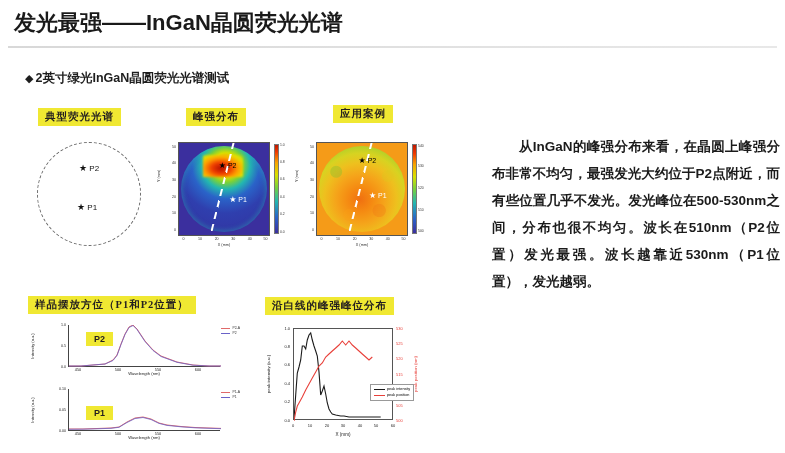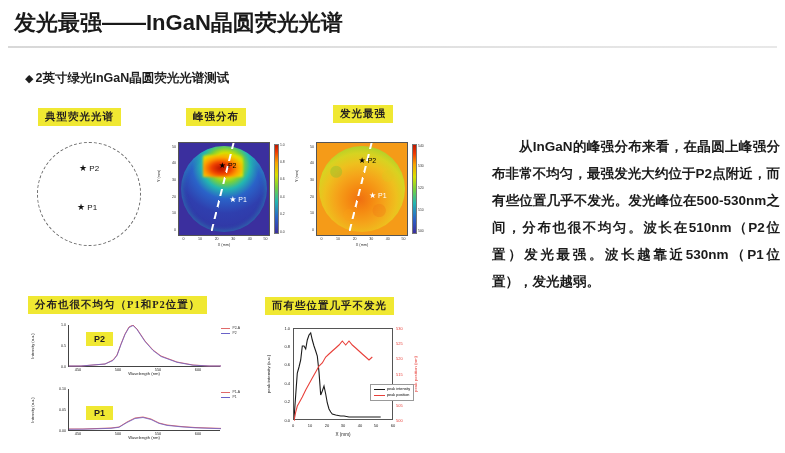--- a/index.html
+++ b/index.html
@@ -238,23 +238,23 @@
 <body>
 
 <div id="slide-title">发光最强——InGaN晶圆荧光光谱</div>
 <div id="title-rule"></div>
 <div id="subheading">
   <span class="bullet">◆</span><span>2英寸绿光InGaN晶圆荧光光谱测试</span>
 </div>
 
 <div class="chip" id="chip-orientation">典型荧光光谱</div>
 <div class="chip" id="chip-intensity">峰强分布</div>
-<div class="chip" id="chip-position">发光最强</div>
-<div class="chip" id="chip-spectra">分布也很不均匀（P1和P2位置）</div>
-<div class="chip" id="chip-linescan">而有些位置几乎不发光</div>
+<div class="chip" id="chip-position">应用案例</div>
+<div class="chip" id="chip-spectra">样品摆放方位（P1和P2位置）</div>
+<div class="chip" id="chip-linescan">沿白线的峰强峰位分布</div>
 
 <div id="panel-orientation">
   <div id="wafer-circle"></div>
   <div class="pt" id="pt-p2-sketch">
     <span class="star">★</span>
     <span>P2</span>
   </div>
   <div class="pt" id="pt-p1-sketch">
     <span class="star">★</span>
     <span>P1</span>

